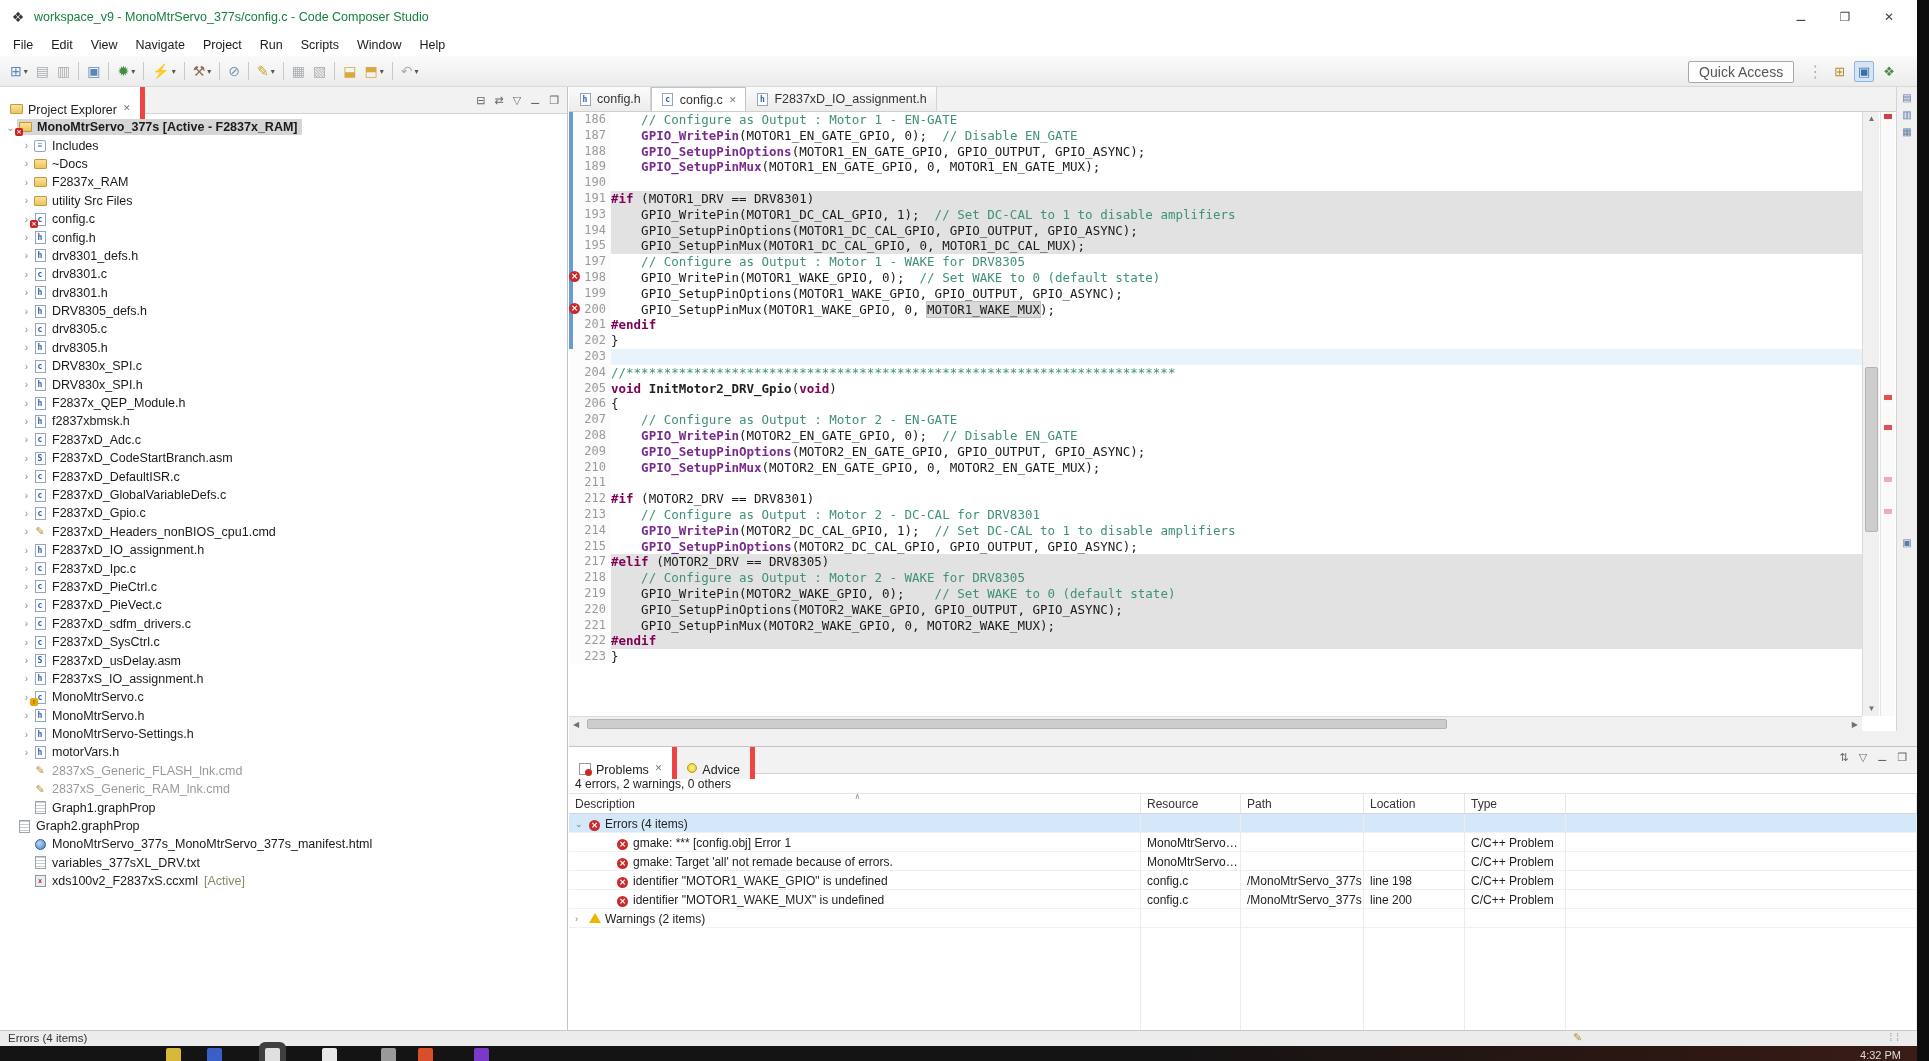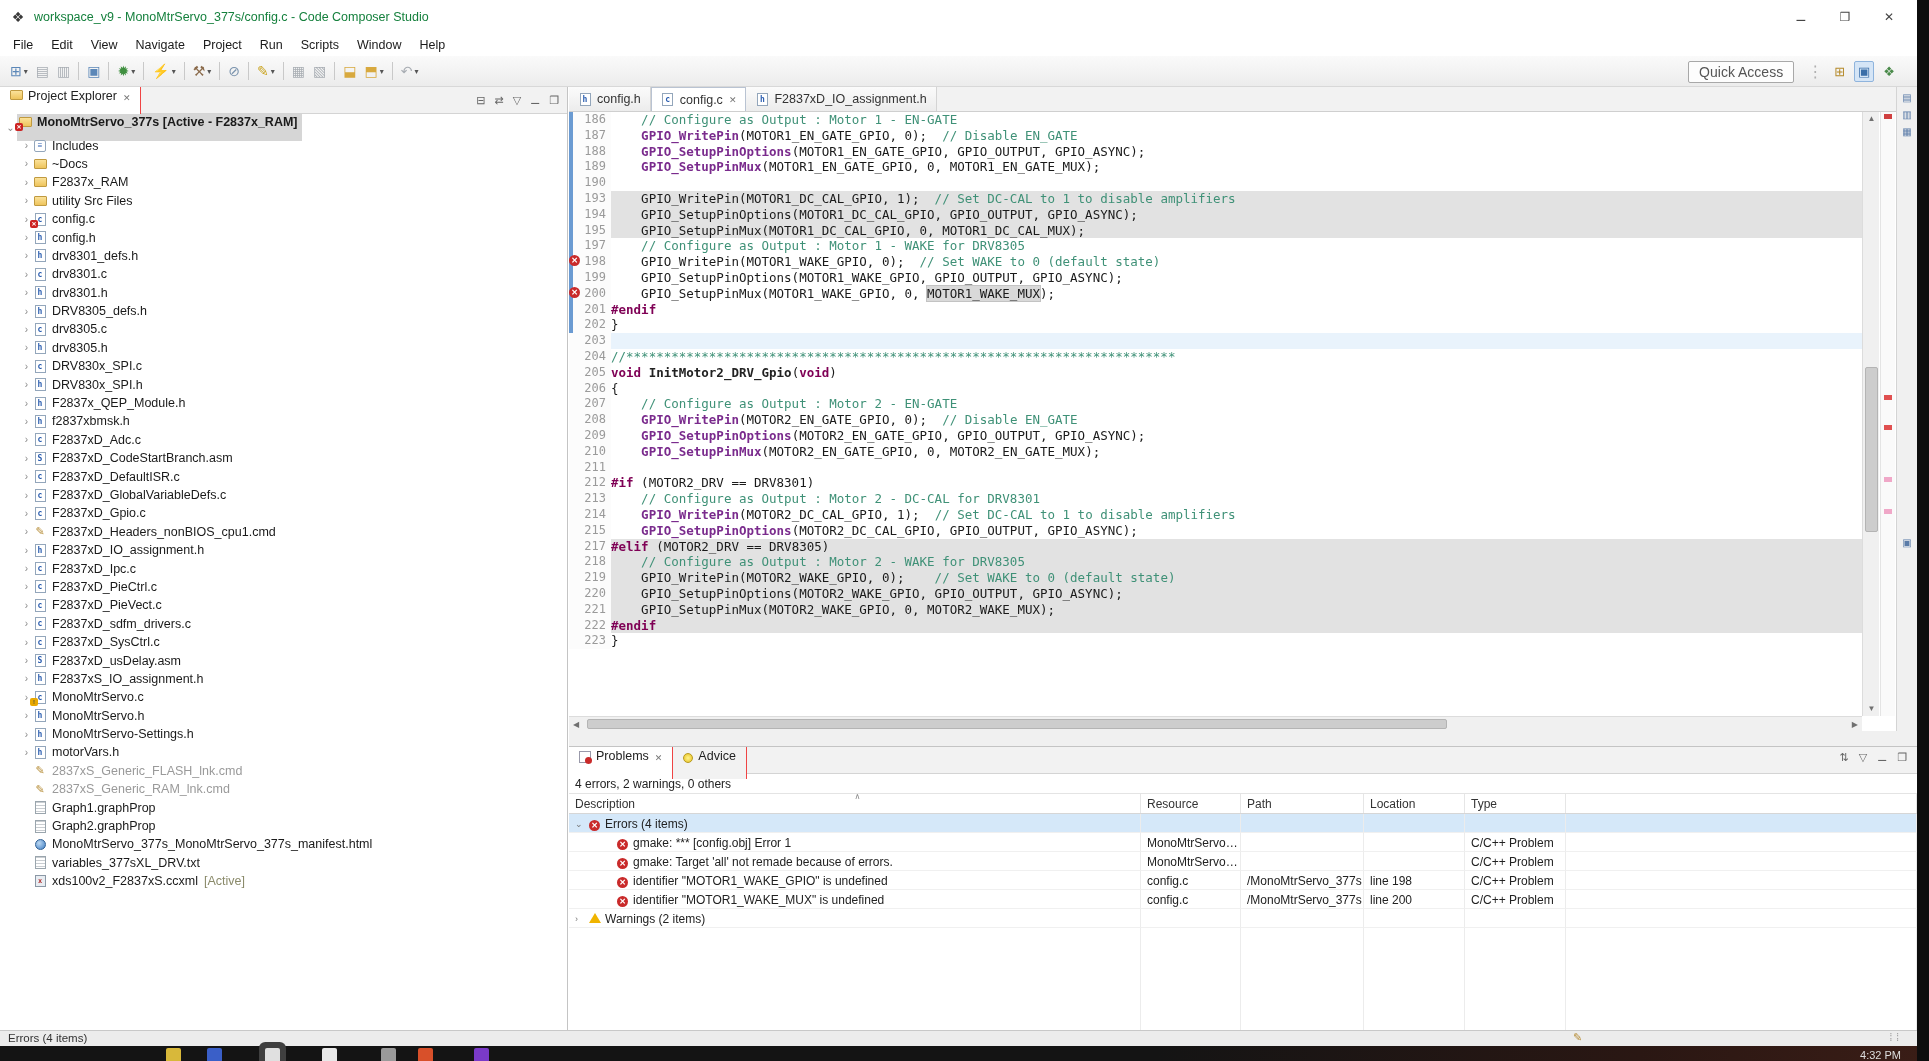--- a/index.html
+++ b/index.html
@@ -32,21 +32,21 @@
   .tb-right { position:absolute; right:16px; top:0; height:31px; display:flex; align-items:center; }
   .quick-access { border:1px solid #a8a8a8; border-radius:2px; background:#fdfdfd; color:#555;
                   font-size:14px; padding:2px 10px; margin-right:8px; }
   .persp-ico { font-size:13px; margin:0 3px; padding:2px 3px; border-radius:2px; }
   .persp-active { background:#d5e5f6; border:1px solid #8fb4dd; }
 
   
   .pe-pane { position:absolute; left:0; top:87px; width:568px; height:943px; background:#fff;
              border-right:1px solid #c4c4c4; }
   .view-tabrow { position:relative; height:27px; background:#f2f2f2; border-bottom:1px solid #d4d4d4; display:flex; }
-  .view-tab { display:flex; align-items:flex-end; padding:16px 10px; background:#fff; border-right:1px solid #ef4444;
+  .view-tab { display:flex; align-items:flex-start; padding:16px 10px; background:#fff; border-right:5px solid #ef4444;
               font-size:12.5px; color:#222; }
   .view-tab .vicon { margin-right:5px; }
   .xmark { font-size:9px; color:#777; margin-left:6px; }
   .pe-tools { position:absolute; right:8px; top:0; height:27px; display:flex; align-items:center; color:#666; }
   .pe-tools span { margin-left:9px; font-size:11px; }
 
   .tree { position:absolute; left:0; top:31px; width:100%; font-size:12.5px; }
   .trow { height:18.4px; display:flex; align-items:center; white-space:nowrap; }
   .chev { width:13px; text-align:center; color:#8a8a8a; font-size:10px; flex:0 0 13px; }
   .tlabel { margin-left:5px; color:#1a1a1a; }
@@ -256,21 +256,21 @@
           <span>⊟</span>
           <span>⇄</span>
           <span>▽</span>
           <span>⚊</span>
           <span>❐</span>
         </div>
     </div>
     <div class="tree" id="pe-tree">
         <div class="trow" style="padding-left: 4px;">
           <span class="chev">⌄</span>
-          <span class="tsel" style="display: flex; align-items: center; padding: 1px 4px 12px 1px;">
+          <span class="tsel" style="display: flex; align-items: center; padding: 1px 4px 1px 1px;">
             <span class="tico">
               <span class="i-folder"></span>
               <span class="badge b-err">✕</span>
             </span>
             <span class="tlabel root-label">MonoMtrServo_377s  [Active - F2837x_RAM]</span>
           </span>
         </div>
         <div class="trow" style="padding-left: 20px;">
           <span class="chev">›</span>
           <span class="tico">
@@ -525,21 +525,21 @@
           </span>
           <span class="tlabel">2837xS_Generic_RAM_lnk.cmd</span>
         </div>
         <div class="trow" style="padding-left: 20px;">
           <span class="chev"></span>
           <span class="tico">
             <span class="i-doc"></span>
           </span>
           <span class="tlabel">Graph1.graphProp</span>
         </div>
-        <div class="trow" style="padding-left: 20px;">
+        <div class="trow" style="padding-left: 4px;">
           <span class="chev"></span>
           <span class="tico">
             <span class="i-doc"></span>
           </span>
           <span class="tlabel">Graph2.graphProp</span>
         </div>
         <div class="trow" style="padding-left: 20px;">
           <span class="chev"></span>
           <span class="tico">
             <span class="i-globe"></span>
@@ -614,20 +614,27 @@
             <span class="num">189</span>
           </span>
           <span class="codewrap"><span class="t-p">    </span><span class="t-f">GPIO_SetupPinMux</span><span class="t-p">(MOTOR1_EN_GATE_GPIO, 0, MOTOR1_EN_GATE_MUX);</span></span>
         </div>
         <div class="line">
           <span class="gut">
             <span class="qd"></span>
             <span class="num">190</span>
           </span>
           <span class="codewrap"></span>
+        </div>
+        <div class="line l-gray">
+          <span class="gut">
+            <span class="qd"></span>
+            <span class="num">191</span>
+          </span>
+          <span class="codewrap"><span class="t-k">#if</span><span class="t-p"> (MOTOR1_DRV == DRV8301)</span></span>
         </div>
         <div class="line l-gray">
           <span class="gut">
             <span class="qd"></span>
             <span class="num">193</span>
           </span>
           <span class="codewrap"><span class="t-p">    GPIO_WritePin(MOTOR1_DC_CAL_GPIO, 1);  </span><span class="t-c">// Set DC-CAL to 1 to disable amplifiers</span></span>
         </div>
         <div class="line l-gray">
           <span class="gut">

